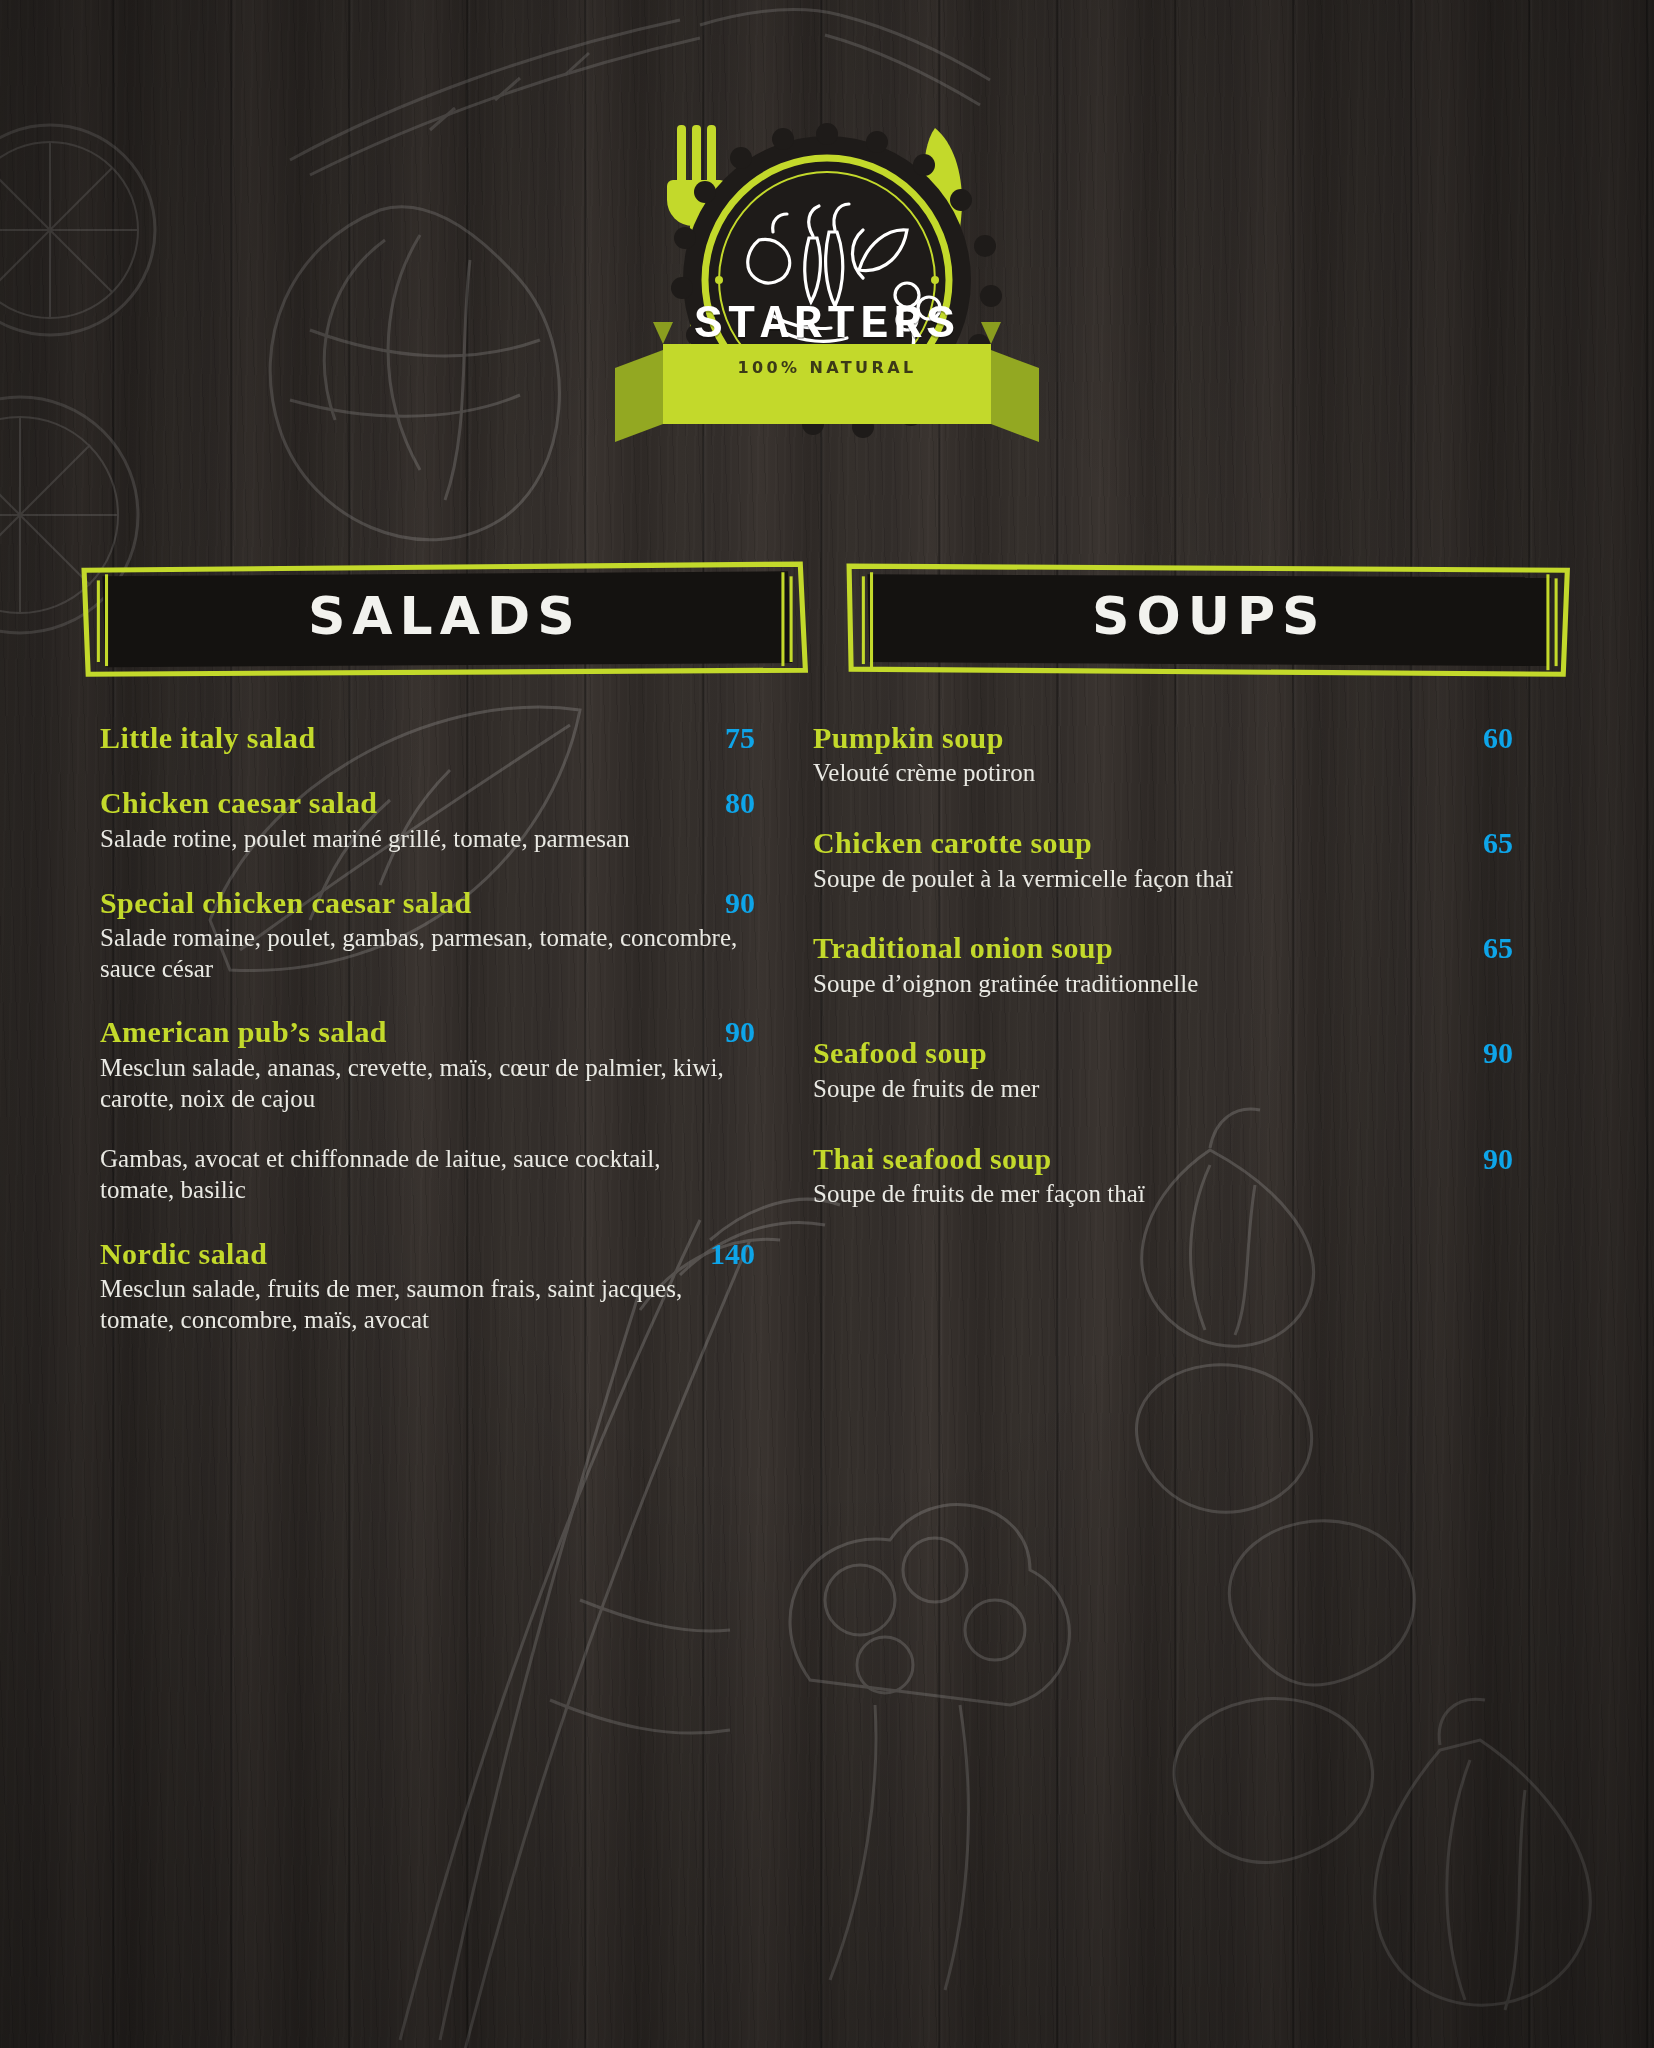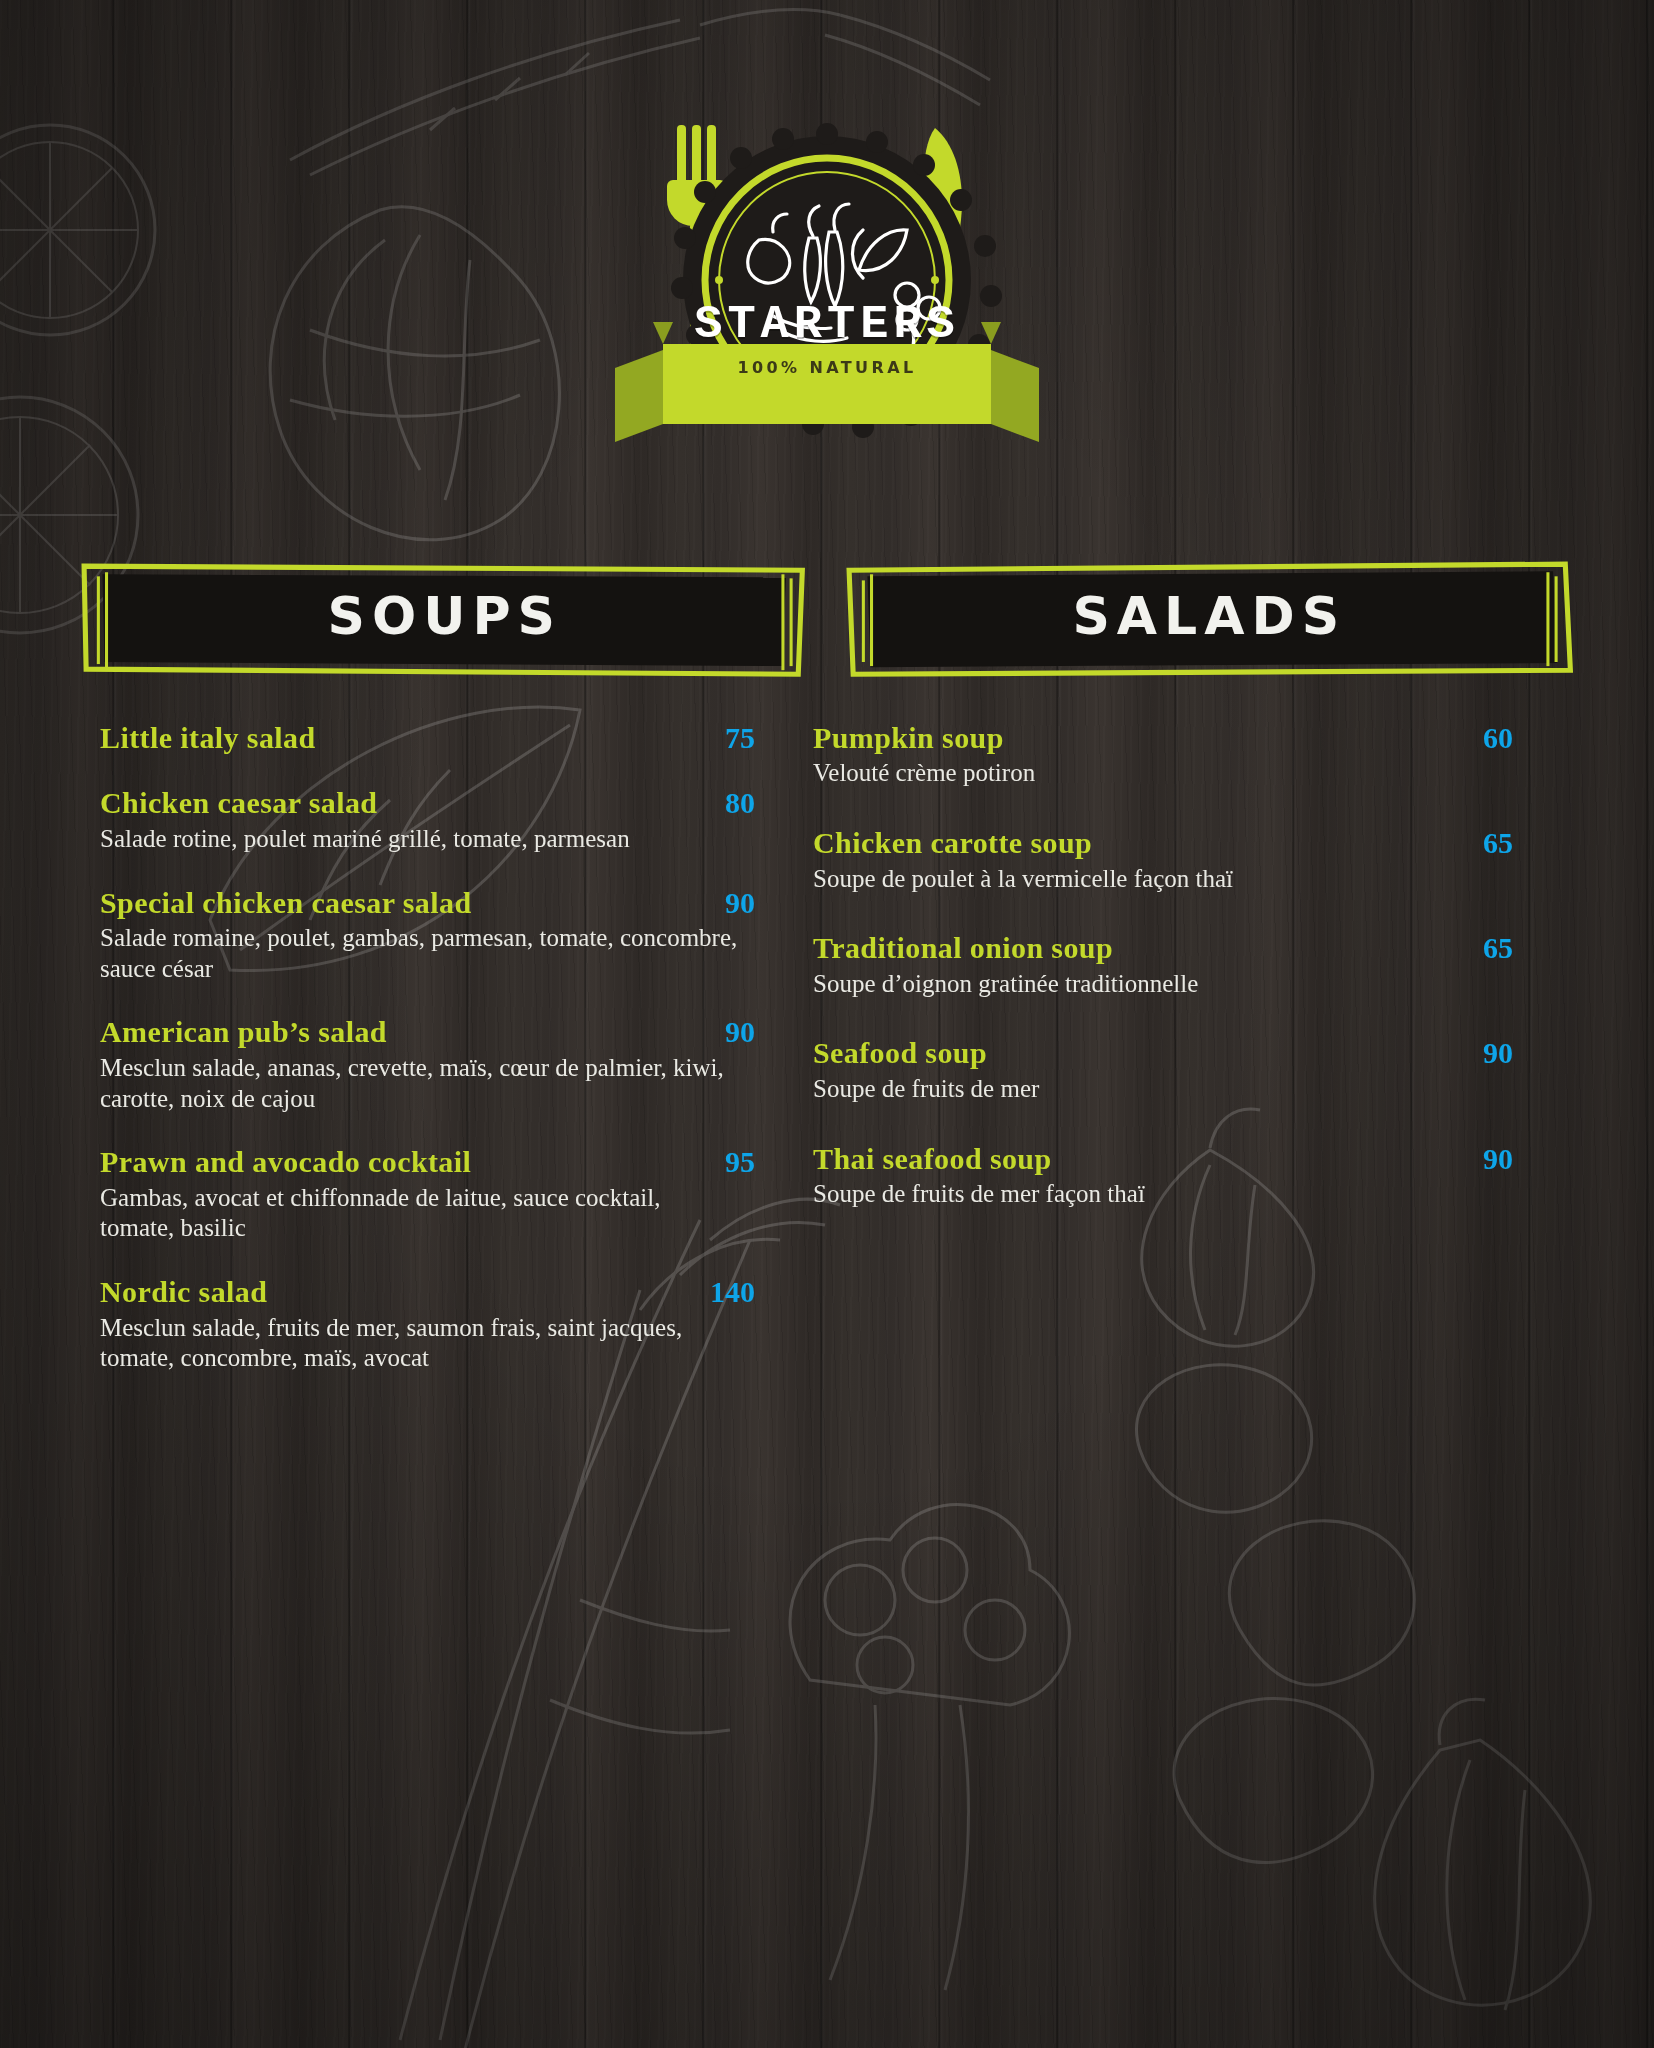--- a/index.html
+++ b/index.html
@@ -365,137 +365,133 @@
       </g>
     </svg>
     <div class="ribbon-text">STARTERS</div>
     <div class="ribbon-sub">100% NATURAL</div>
   </div>
 </div>
 
 <div class="headers">
   <div class="plate">
     <svg class="plate-bg" viewBox="0 0 715 115" preserveAspectRatio="none">
+      <path d="M4 10 L706 4 L711 108 L8 112 Z" fill="none" stroke="#c3d92b" stroke-width="5"></path>
+      <path d="M22 16 L694 11 L698 101 L25 105 Z" fill="#141210"></path>
+      <g stroke="#c3d92b" stroke-width="3">
+        <path d="M18 20 L18 100"></path>
+          <path d="M26 14 L26 104"></path>
+        <path d="M697 16 L697 100"></path>
+          <path d="M689 12 L689 104"></path>
+      </g>
+    </svg>
+    <div class="plate-label">SALADS</div>
+  </div>
+
+  <div class="plate">
+    <svg class="plate-bg" viewBox="0 0 715 115" preserveAspectRatio="none">
       <path d="M4 6 L708 10 L704 112 L6 107 Z" fill="none" stroke="#c3d92b" stroke-width="5"></path>
       <path d="M22 14 L692 17 L688 104 L24 100 Z" fill="#141210"></path>
       <g stroke="#c3d92b" stroke-width="3">
         <path d="M18 16 L18 102"></path>
           <path d="M26 12 L26 106"></path>
         <path d="M697 18 L697 104"></path>
           <path d="M689 14 L689 108"></path>
       </g>
     </svg>
     <div class="plate-label">SOUPS</div>
   </div>
-
-  <div class="plate">
-    <svg class="plate-bg" viewBox="0 0 715 115" preserveAspectRatio="none">
-      <path d="M4 10 L706 4 L711 108 L8 112 Z" fill="none" stroke="#c3d92b" stroke-width="5"></path>
-      <path d="M22 16 L694 11 L698 101 L25 105 Z" fill="#141210"></path>
-      <g stroke="#c3d92b" stroke-width="3">
-        <path d="M18 20 L18 100"></path>
-          <path d="M26 14 L26 104"></path>
-        <path d="M697 16 L697 100"></path>
-          <path d="M689 12 L689 104"></path>
-      </g>
-    </svg>
-    <div class="plate-label">SALADS</div>
+</div>
+
+<div class="columns">
+
+  <div class="col left">
+
+    <div class="item">
+      <div class="item-head">
+        <span class="item-name">Little italy salad</span>
+        <span class="item-price price-slot">75</span>
+      </div>
+    </div>
+
+    <div class="item">
+      <div class="item-head">
+        <span class="item-name">Chicken caesar salad</span>
+        <span class="item-price price-slot">80</span>
+      </div>
+      <div class="item-desc">Salade rotine, poulet mariné grillé, tomate, parmesan</div>
+    </div>
+
+    <div class="item">
+      <div class="item-head">
+        <span class="item-name">Special chicken caesar salad</span>
+        <span class="item-price price-slot">90</span>
+      </div>
+      <div class="item-desc">Salade romaine, poulet, gambas, parmesan, tomate, concombre, sauce césar</div>
+    </div>
+
+    <div class="item">
+      <div class="item-head">
+        <span class="item-name">American pub’s salad</span>
+        <span class="item-price price-slot">90</span>
+      </div>
+      <div class="item-desc">Mesclun salade, ananas, crevette, maïs, cœur de palmier, kiwi, carotte, noix de cajou</div>
+    </div>
+
+    <div class="item">
+      <div class="item-desc">Gambas, avocat et chiffonnade de laitue, sauce cocktail, tomate, basilic</div>
+    </div>
+
+
+    <div class="item">
+      <div class="item-head">
+        <span class="item-name">Nordic salad</span>
+        <span class="item-price price-slot">140</span>
+      </div>
+      <div class="item-desc">Mesclun salade, fruits de mer, saumon frais, saint jacques, tomate, concombre, maïs, avocat</div>
+    </div>
+
+  </div>
+
+  <div class="col right">
+
+    <div class="item">
+      <div class="item-head">
+        <span class="item-name">Pumpkin soup</span>
+        <span class="item-price price-slot">60</span>
+      </div>
+      <div class="item-desc">Velouté crème potiron</div>
+    </div>
+
+    <div class="item">
+      <div class="item-head">
+        <span class="item-name">Chicken carotte soup</span>
+        <span class="item-price price-slot">65</span>
+      </div>
+      <div class="item-desc">Soupe de poulet à la vermicelle façon thaï</div>
+    </div>
+
+    <div class="item">
+      <div class="item-head">
+        <span class="item-name">Traditional onion soup</span>
+        <span class="item-price price-slot">65</span>
+      </div>
+      <div class="item-desc">Soupe d’oignon gratinée traditionnelle</div>
+    </div>
+
+    <div class="item">
+      <div class="item-head">
+        <span class="item-name">Seafood soup</span>
+        <span class="item-price price-slot">90</span>
+      </div>
+      <div class="item-desc">Soupe de fruits de mer</div>
+    </div>
+
+    <div class="item">
+      <div class="item-head">
+        <span class="item-name">Thai seafood soup</span>
+        <span class="item-price price-slot">90</span>
+      </div>
+      <div class="item-desc">Soupe de fruits de mer façon thaï</div>
+    </div>
+
   </div>
 </div>
 
-<div class="columns">
-
-  <div class="col left">
-
-    <div class="item">
-      <div class="item-head">
-        <span class="item-name">Little italy salad</span>
-        <span class="item-price price-slot">75</span>
-      </div>
-    </div>
-
-    <div class="item">
-      <div class="item-head">
-        <span class="item-name">Chicken caesar salad</span>
-        <span class="item-price price-slot">80</span>
-      </div>
-      <div class="item-desc">Salade rotine, poulet mariné grillé, tomate, parmesan</div>
-    </div>
-
-    <div class="item">
-      <div class="item-head">
-        <span class="item-name">Special chicken caesar salad</span>
-        <span class="item-price price-slot">90</span>
-      </div>
-      <div class="item-desc">Salade romaine, poulet, gambas, parmesan, tomate, concombre, sauce césar</div>
-    </div>
-
-    <div class="item">
-      <div class="item-head">
-        <span class="item-name">American pub’s salad</span>
-        <span class="item-price price-slot">90</span>
-      </div>
-      <div class="item-desc">Mesclun salade, ananas, crevette, maïs, cœur de palmier, kiwi, carotte, noix de cajou</div>
-    </div>
-
-    <div class="item">
-      <div class="item-head">
-        <span class="item-name">Prawn and avocado cocktail</span>
-        <span class="item-price price-slot">95</span>
-      </div>
-      <div class="item-desc">Gambas, avocat et chiffonnade de laitue, sauce cocktail, tomate, basilic</div>
-    </div>
-
-
-    <div class="item">
-      <div class="item-head">
-        <span class="item-name">Nordic salad</span>
-        <span class="item-price price-slot">140</span>
-      </div>
-      <div class="item-desc">Mesclun salade, fruits de mer, saumon frais, saint jacques, tomate, concombre, maïs, avocat</div>
-    </div>
-
-  </div>
-
-  <div class="col right">
-
-    <div class="item">
-      <div class="item-head">
-        <span class="item-name">Pumpkin soup</span>
-        <span class="item-price price-slot">60</span>
-      </div>
-      <div class="item-desc">Velouté crème potiron</div>
-    </div>
-
-    <div class="item">
-      <div class="item-head">
-        <span class="item-name">Chicken carotte soup</span>
-        <span class="item-price price-slot">65</span>
-      </div>
-      <div class="item-desc">Soupe de poulet à la vermicelle façon thaï</div>
-    </div>
-
-    <div class="item">
-      <div class="item-head">
-        <span class="item-name">Traditional onion soup</span>
-        <span class="item-price price-slot">65</span>
-      </div>
-      <div class="item-desc">Soupe d’oignon gratinée traditionnelle</div>
-    </div>
-
-    <div class="item">
-      <div class="item-head">
-        <span class="item-name">Seafood soup</span>
-        <span class="item-price price-slot">90</span>
-      </div>
-      <div class="item-desc">Soupe de fruits de mer</div>
-    </div>
-
-    <div class="item">
-      <div class="item-head">
-        <span class="item-name">Thai seafood soup</span>
-        <span class="item-price price-slot">90</span>
-      </div>
-      <div class="item-desc">Soupe de fruits de mer façon thaï</div>
-    </div>
-
-  </div>
-</div>
-
 </body></html>

